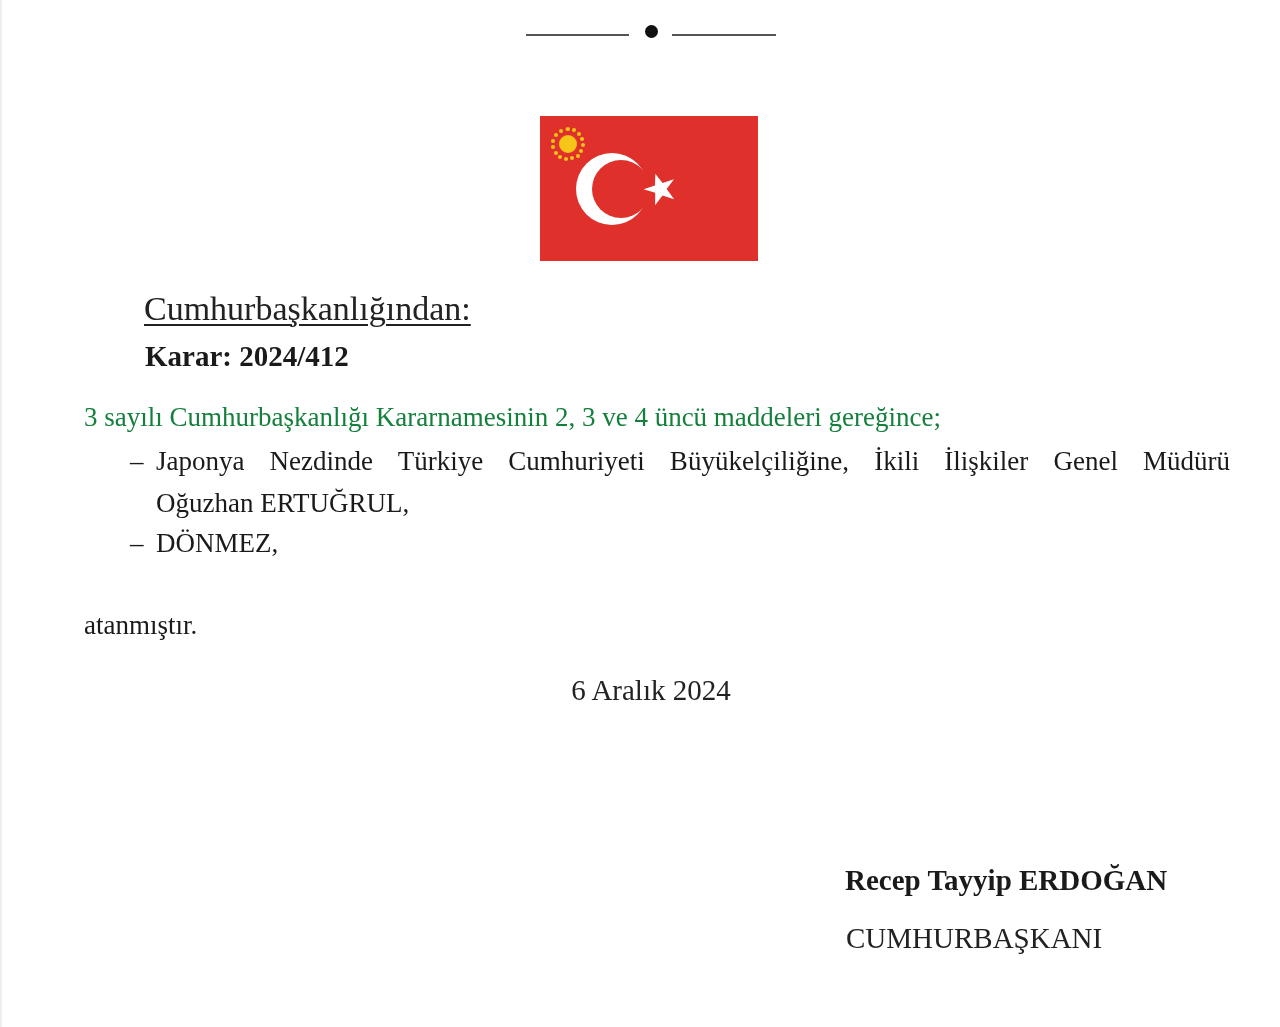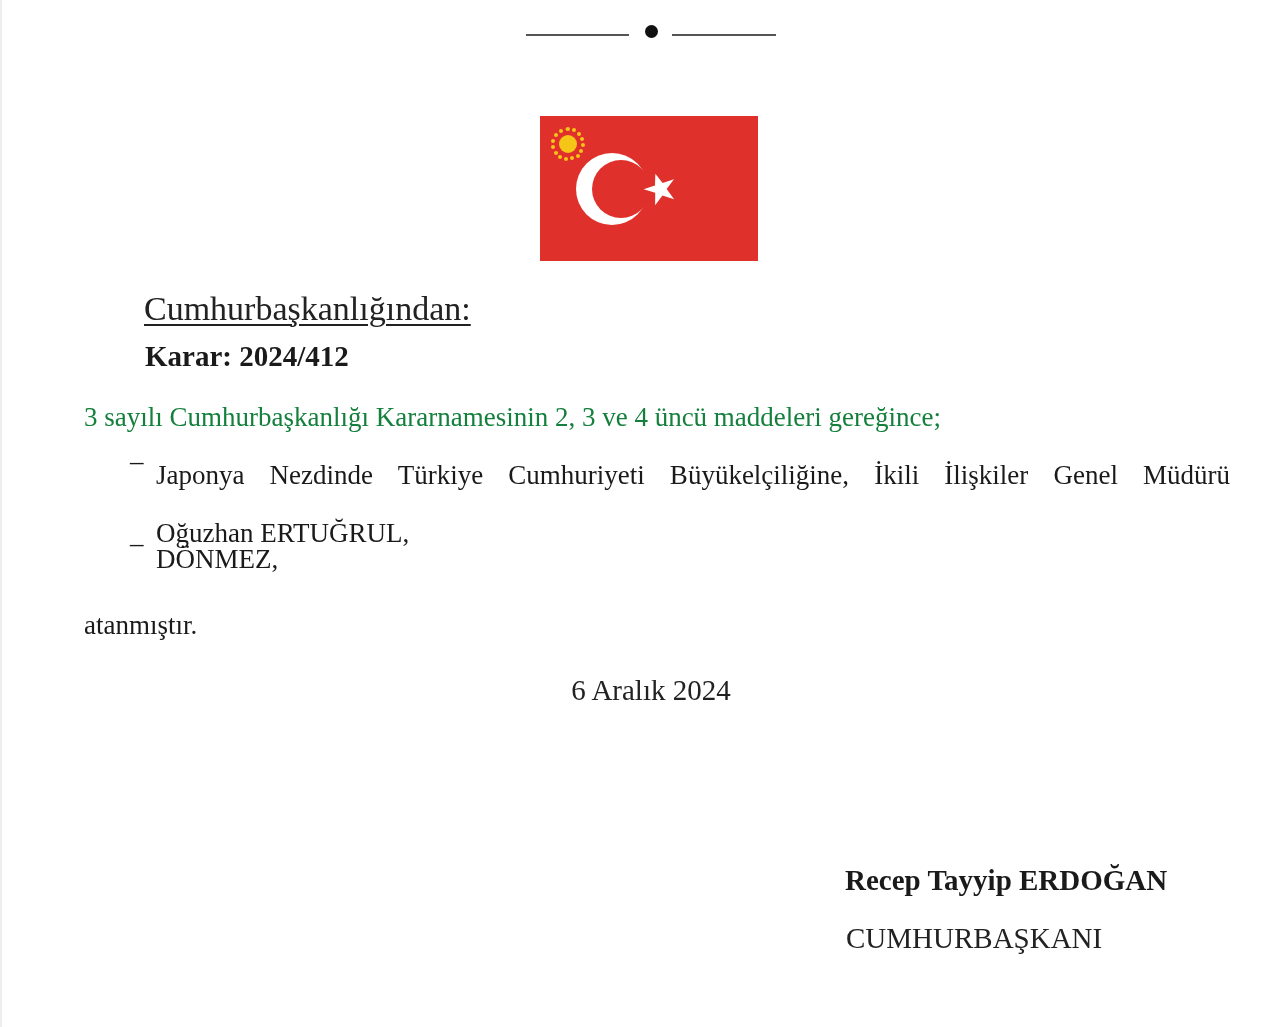--- a/index.html
+++ b/index.html
@@ -90,25 +90,23 @@
     }
     .item .body {
       margin-left: 26px;
       text-align: justify;
       text-align-last: left;
     }
     .item .line1 {
       display: block;
       text-align: justify;
       text-align-last: justify;
-      margin-top: 14px;
     }
     .item .line2 {
       display: block;
-      margin-top: 16px;
     }
     .item1 { top: 440px; }
     .item2 { top: 522px; }
     .closing {
       position: absolute;
       left: 82px;
       top: 610px;
       font-size: 27px;
       color: #1a1a1a;
       text-align: center;

